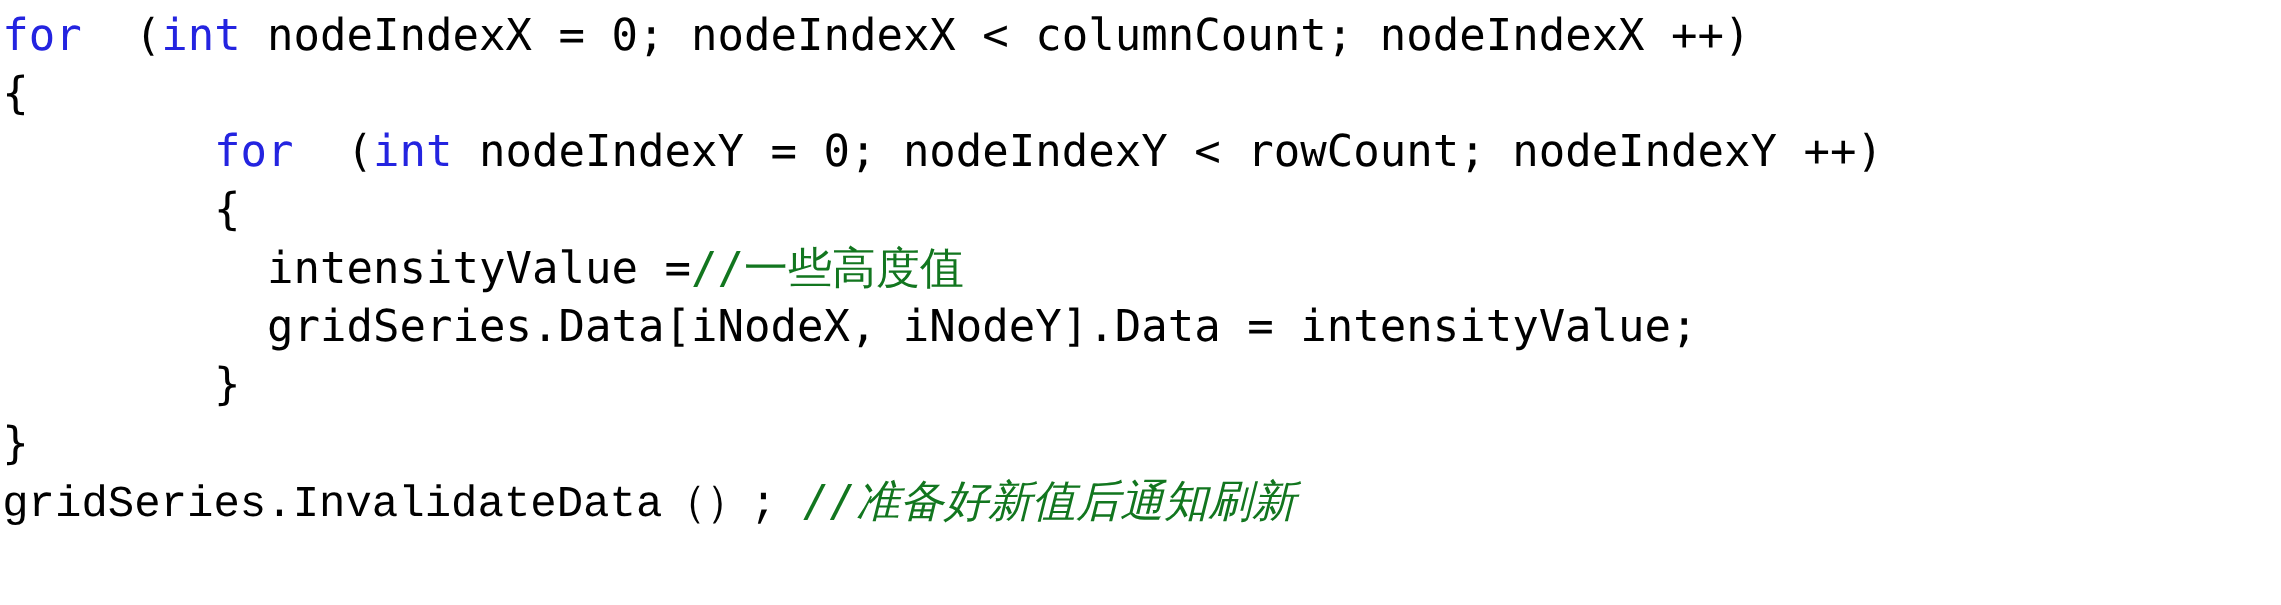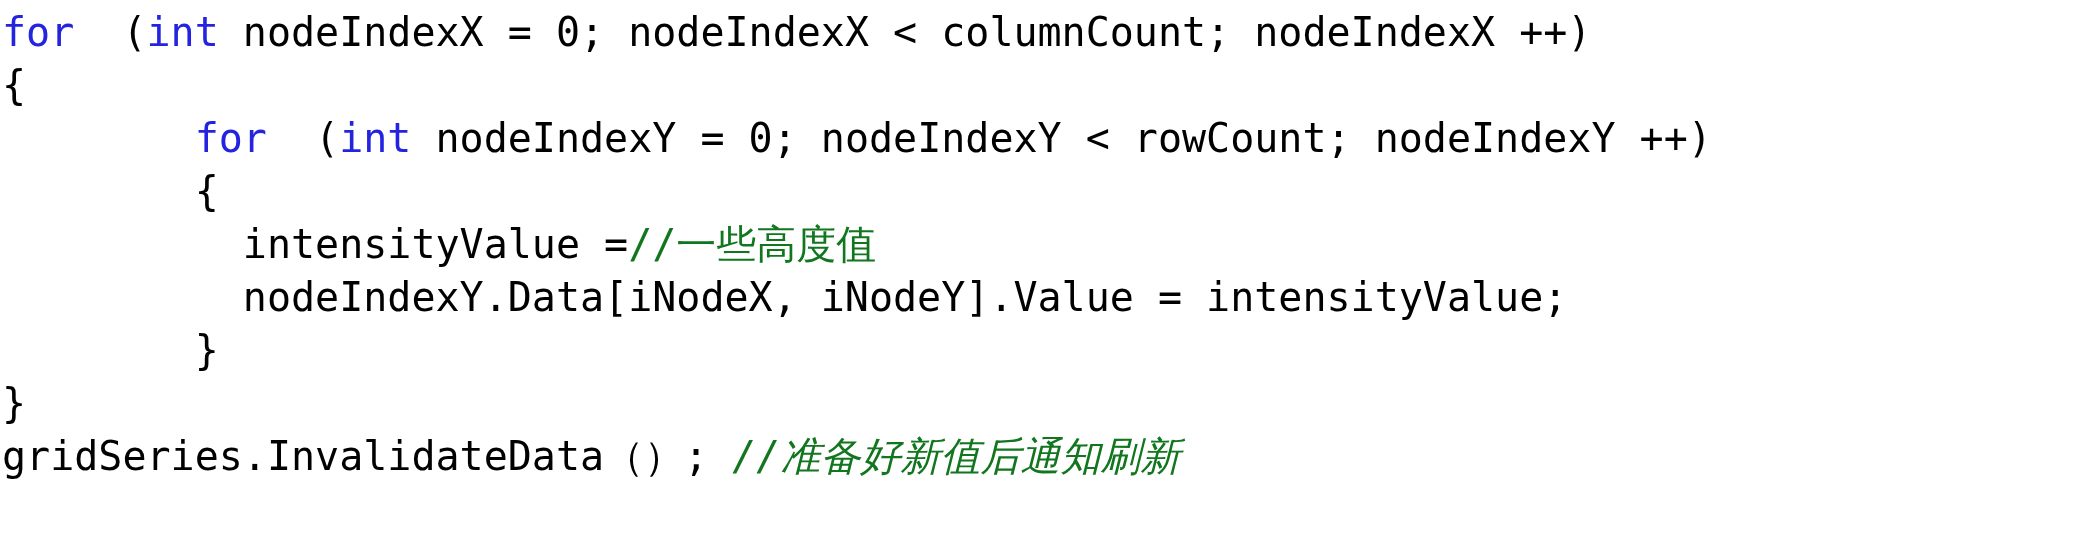--- a/index.html
+++ b/index.html
@@ -45,17 +45,17 @@
 </style>
 </head>
 <body>
 
 <div id="code-block" style="background: rgb(255, 255, 255);">
     <div class="code-line"><span class="tok tok-keyword" style="color: rgb(36, 36, 224);">for</span><span class="tok tok-plain" style="color: rgb(0, 0, 0);">  (</span><span class="tok tok-keyword" style="color: rgb(36, 36, 224);">int</span><span class="tok tok-plain" style="color: rgb(0, 0, 0);"> nodeIndexX = 0; nodeIndexX &lt; columnCount; nodeIndexX ++)</span></div>
     <div class="code-line"><span class="tok tok-plain" style="color: rgb(0, 0, 0);">{</span></div>
     <div class="code-line"><span class="tok tok-plain" style="color: rgb(0, 0, 0);">        </span><span class="tok tok-keyword" style="color: rgb(36, 36, 224);">for</span><span class="tok tok-plain" style="color: rgb(0, 0, 0);">  (</span><span class="tok tok-keyword" style="color: rgb(36, 36, 224);">int</span><span class="tok tok-plain" style="color: rgb(0, 0, 0);"> nodeIndexY = 0; nodeIndexY &lt; rowCount; nodeIndexY ++)</span></div>
     <div class="code-line"><span class="tok tok-plain" style="color: rgb(0, 0, 0);">        {</span></div>
     <div class="code-line"><span class="tok tok-plain" style="color: rgb(0, 0, 0);">          intensityValue =</span><span class="tok tok-comment" style="color: rgb(18, 118, 31); text-align: center;">//一些高度值</span></div>
-    <div class="code-line"><span class="tok tok-plain" style="color: rgb(0, 0, 0);">          nodeIndexY.Data[iNodeX, iNodeY].Value = intensityValue;</span></div>
+    <div class="code-line"><span class="tok tok-plain" style="color: rgb(0, 0, 0);">          gridSeries.Data[iNodeX, iNodeY].Data = intensityValue;</span></div>
     <div class="code-line"><span class="tok tok-plain" style="color: rgb(0, 0, 0);">        }</span></div>
     <div class="code-line"><span class="tok tok-plain" style="color: rgb(0, 0, 0);">}</span></div>
-    <div class="code-line"><span class="tok tok-plain" style="color: rgb(0, 0, 0);">gridSeries.InvalidateData（）; </span><span class="tok tok-comment" style="color: rgb(18, 118, 31); font-style: italic;">//准备好新值后通知刷新</span></div>
+    <div class="code-line"><span class="tok tok-plain" style="color: rgb(0, 0, 0); font-family: Liberation Mono, monospace;">gridSeries.InvalidateData（）; </span><span class="tok tok-comment" style="color: rgb(18, 118, 31); font-style: italic;">//准备好新值后通知刷新</span></div>
   </div>
 
 </body></html>

